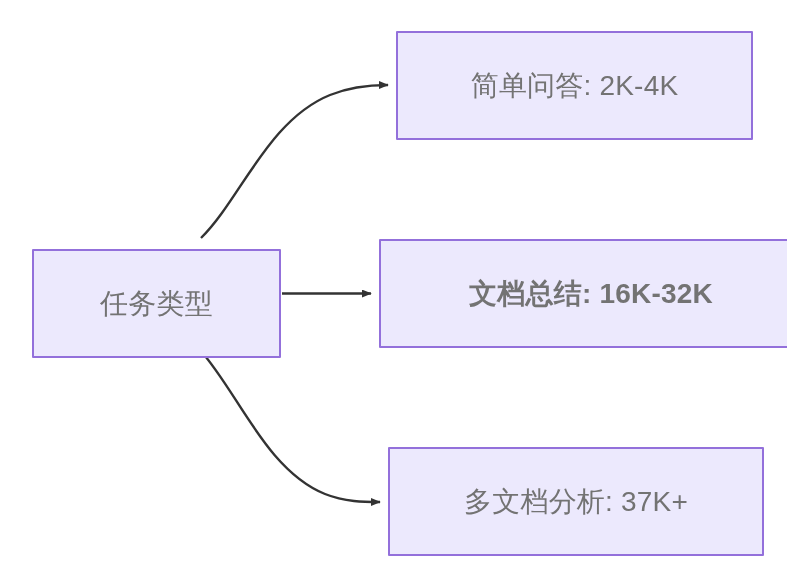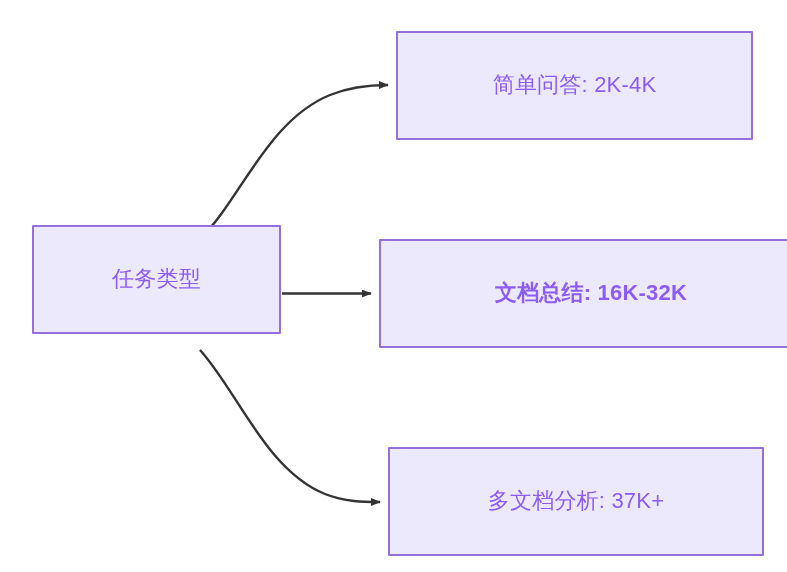--- a/index.html
+++ b/index.html
@@ -30,29 +30,29 @@
     box-sizing: border-box;
     background: #ece9fd;
     border: 2px solid #9370db;
     border-radius: 1px;
     display: flex;
     align-items: center;
     justify-content: center;
     z-index: 2;
   }
   .node-label {
-    font-size: 22px;
+    font-size: 28px;
     line-height: 1.2;
-    color: #8b5cf6;
+    color: #737373;
     white-space: nowrap;
     letter-spacing: 0.2px;
   }
   #node-root {
     left: 32px;
-    top: 225px;
+    top: 249px;
     width: 249px;
     height: 109px;
   }
   #node-simple-qa {
     left: 396px;
     top: 31px;
     width: 357px;
     height: 109px;
   }
   #node-doc-summary {

